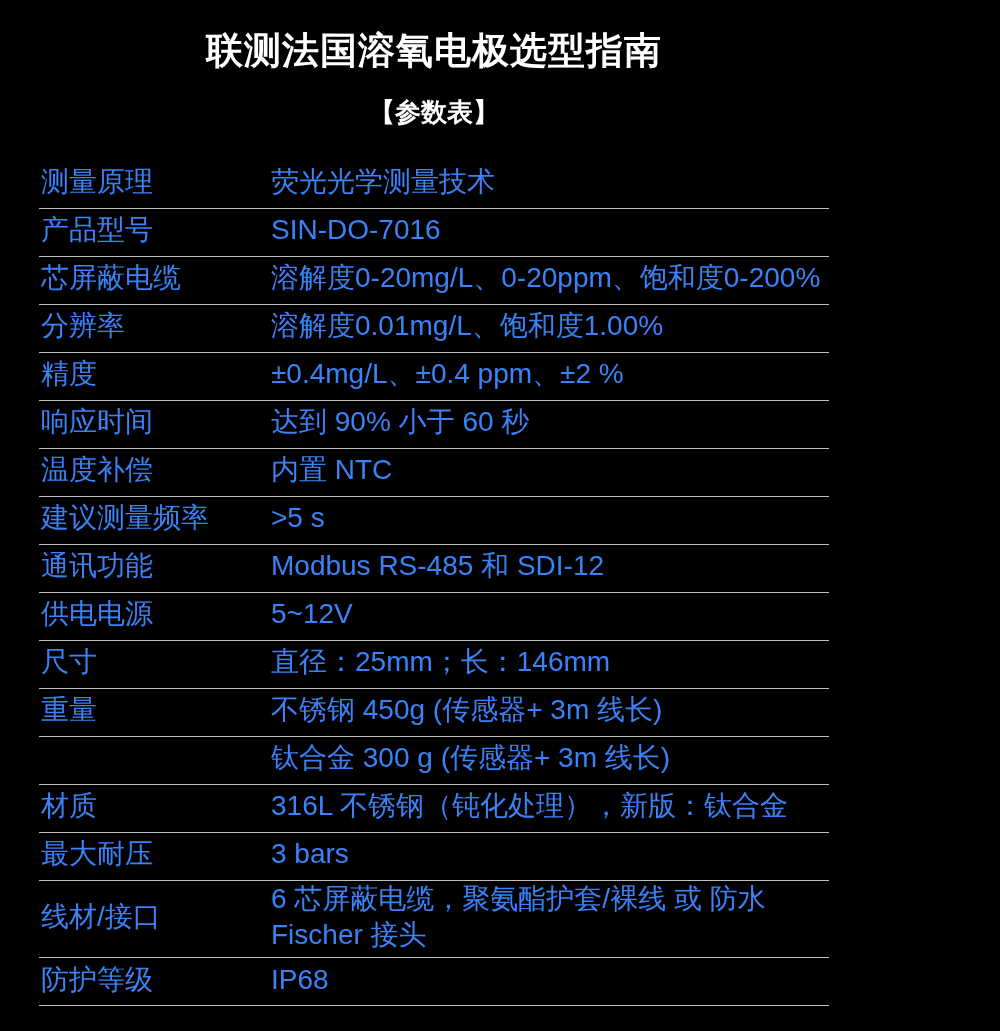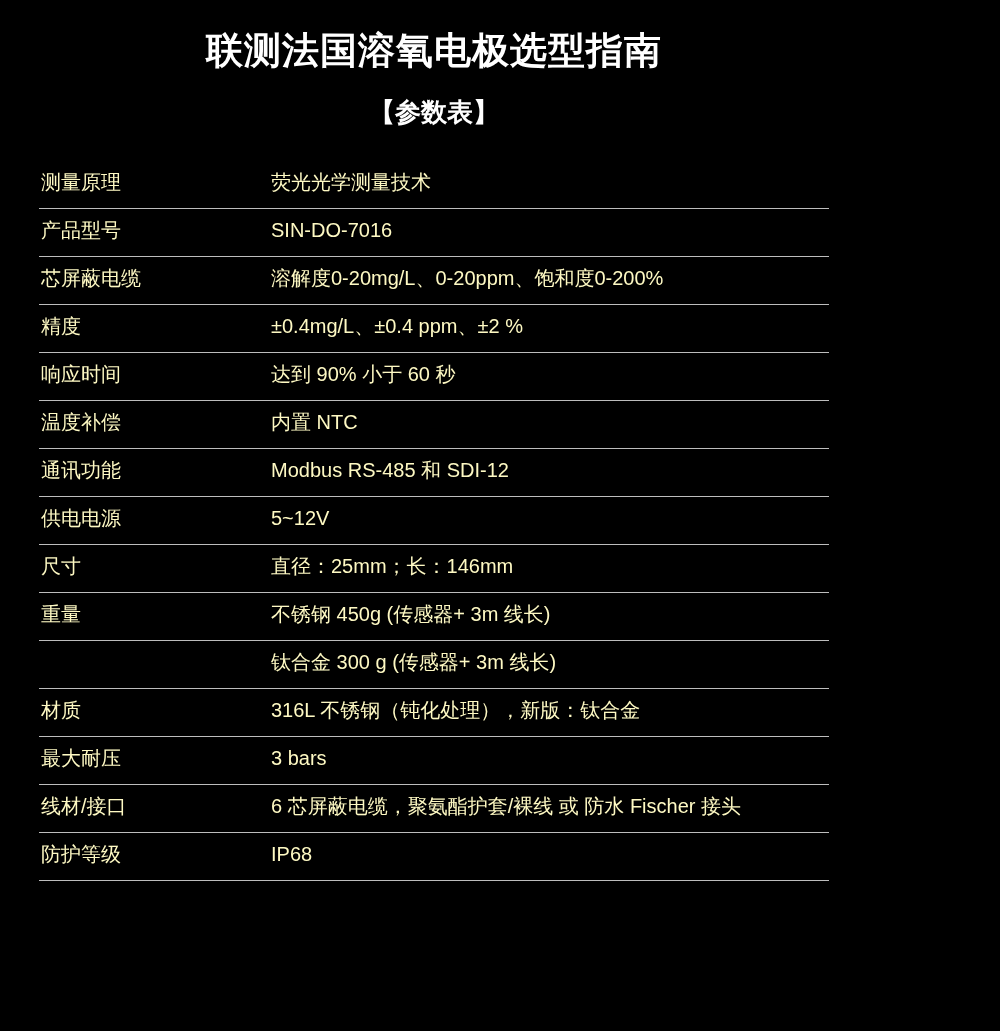--- a/index.html
+++ b/index.html
@@ -44,22 +44,22 @@
     margin: 18px auto 0 auto;
     border-collapse: collapse;
     table-layout: fixed;
   }
   .spec-table tr {
     height: 48px;
   }
   .spec-table td {
     border-bottom: 1px solid #bdbdbd;
     vertical-align: middle;
-    font-size: 20px;
-    color: #fef9c3;
+    font-size: 28px;
+    color: #3b82f6;
     padding: 0 0 4px 0;
     line-height: 1.3;
   }
   .spec-table td.label {
     width: 218px;
     padding-left: 2px;
     white-space: nowrap;
   }
   .spec-table td.value {
     padding-left: 12px;
@@ -85,30 +85,38 @@
       </tr>
       <tr>
         <td class="label">产品型号</td>
         <td class="value">SIN-DO-7016</td>
       </tr>
       <tr>
         <td class="label">芯屏蔽电缆</td>
         <td class="value">溶解度0-20mg/L、0-20ppm、饱和度0-200%</td>
       </tr>
       <tr>
+        <td class="label">分辨率</td>
+        <td class="value">溶解度0.01mg/L、饱和度1.00%</td>
+      </tr>
+      <tr>
         <td class="label">精度</td>
         <td class="value">±0.4mg/L、±0.4 ppm、±2 %</td>
       </tr>
       <tr>
         <td class="label">响应时间</td>
         <td class="value">达到 90% 小于 60 秒</td>
       </tr>
       <tr>
         <td class="label">温度补偿</td>
         <td class="value">内置 NTC</td>
+      </tr>
+      <tr>
+        <td class="label">建议测量频率</td>
+        <td class="value">&gt;5 s</td>
       </tr>
       <tr>
         <td class="label">通讯功能</td>
         <td class="value">Modbus RS-485 和 SDI-12</td>
       </tr>
       <tr>
         <td class="label">供电电源</td>
         <td class="value">5~12V</td>
       </tr>
       <tr>

